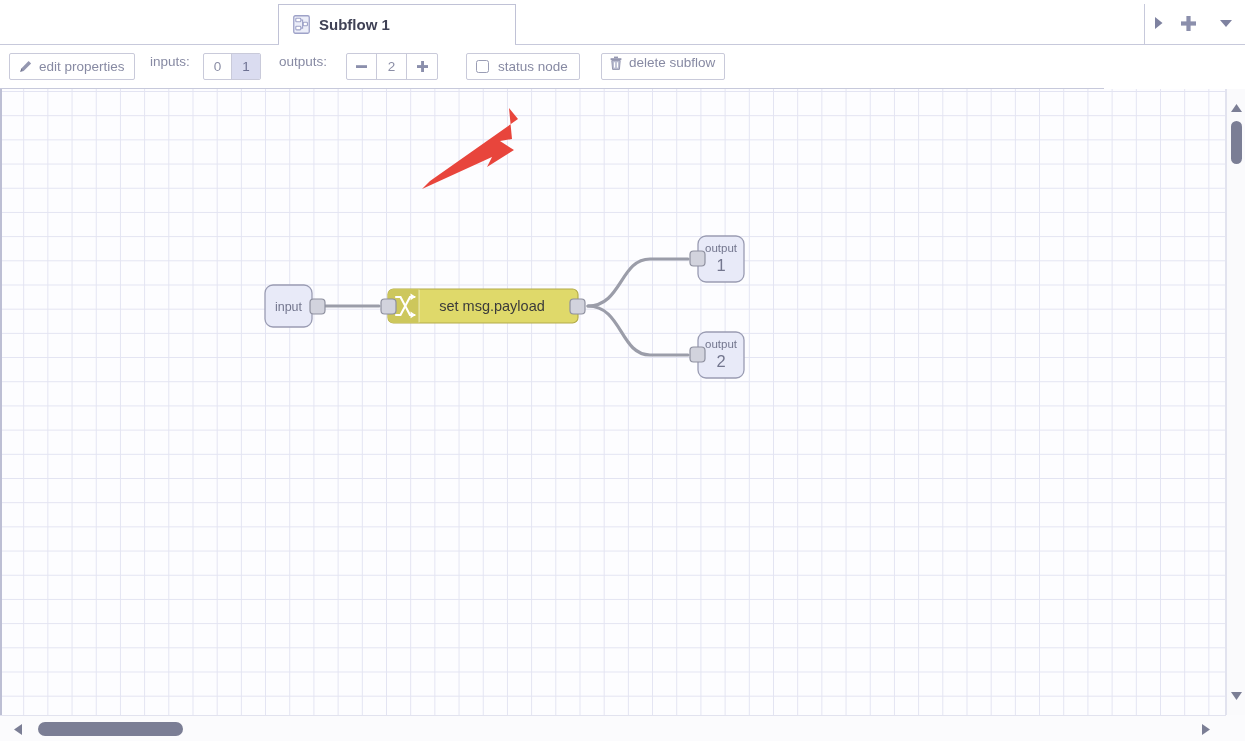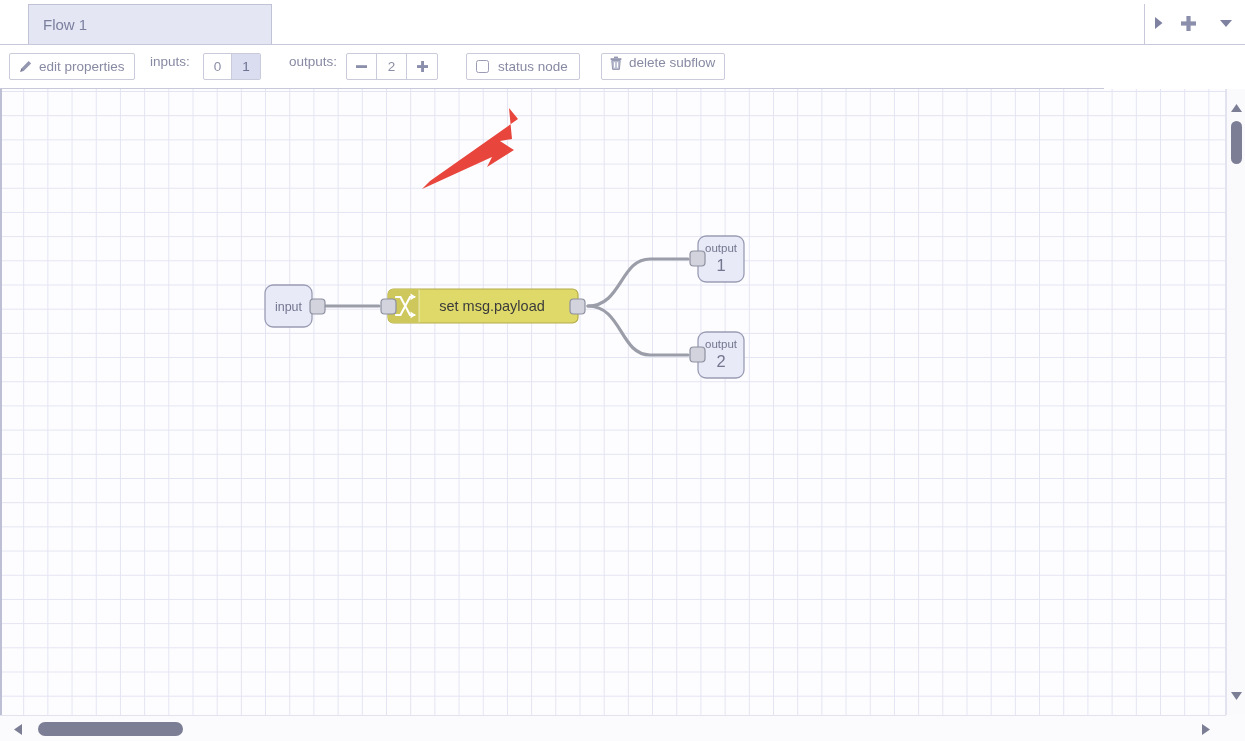--- a/index.html
+++ b/index.html
@@ -126,21 +126,21 @@
   #btn-edit-properties { left: 9px; }
   .tb-label {
     position: absolute;
     top: 9px;
     font-size: 13.5px;
     color: #878aa3;
     user-select: none;
     white-space: nowrap;
   }
   #label-inputs  { left: 150px; text-align: center; }
-  #label-outputs { left: 289px; }
+  #label-outputs { left: 279px; }
 
   .seg-group {
     position: absolute;
     top: 8px;
     height: 27px;
     display: flex;
     border: 1px solid #c9cada;
     border-radius: 2px;
     box-sizing: border-box;
     overflow: hidden;
@@ -297,24 +297,32 @@
     box-sizing: border-box;
   }
 
   .node-text { font-family: "Liberation Sans", sans-serif; }
 </style>
 </head>
 <body>
 
 <div class="tabbar">
 
-  <div class="tab tab-inactive" id="tab-flow1">
-    <span>Flow 1</span>
-  </div>
-
+
+  <div class="tab tab-active" id="tab-subflow1">
+    <svg class="subflow-icon" viewBox="0 0 17 19">
+      <rect x="0.75" y="0.75" width="15.5" height="17.5" rx="1.5" fill="#eceef9" stroke="#9ea2c8" stroke-width="1.3"></rect>
+      <rect x="2.8" y="3.2" width="5" height="3.6" rx="0.8" fill="#ffffff" stroke="#9ea2c8" stroke-width="1.1"></rect>
+      <rect x="2.8" y="11.3" width="5" height="3.6" rx="0.8" fill="#ffffff" stroke="#9ea2c8" stroke-width="1.1"></rect>
+      <rect x="10.2" y="7.3" width="4.2" height="3.4" rx="0.8" fill="#ffffff" stroke="#9ea2c8" stroke-width="1.1"></rect>
+      <path d="M7.8 5 L9.6 5 L9.6 9 L10.2 9" fill="none" stroke="#9ea2c8" stroke-width="1.1"></path>
+      <path d="M7.8 13.1 L9.6 13.1 L9.6 9 L10.2 9" fill="none" stroke="#9ea2c8" stroke-width="1.1"></path>
+    </svg>
+    <span>Subflow 1</span>
+  </div>
 
   <div class="tab-ctrl-sep"></div>
 
   <div class="tab-ctrl" id="ctrl-next">
     <svg width="11" height="14" viewBox="0 0 11 14">
       <path d="M2 1 L9.5 7 L2 13 Z" fill="#7e82a0"></path>
     </svg>
   </div>
 
   <div class="tab-ctrl" id="ctrl-add">

